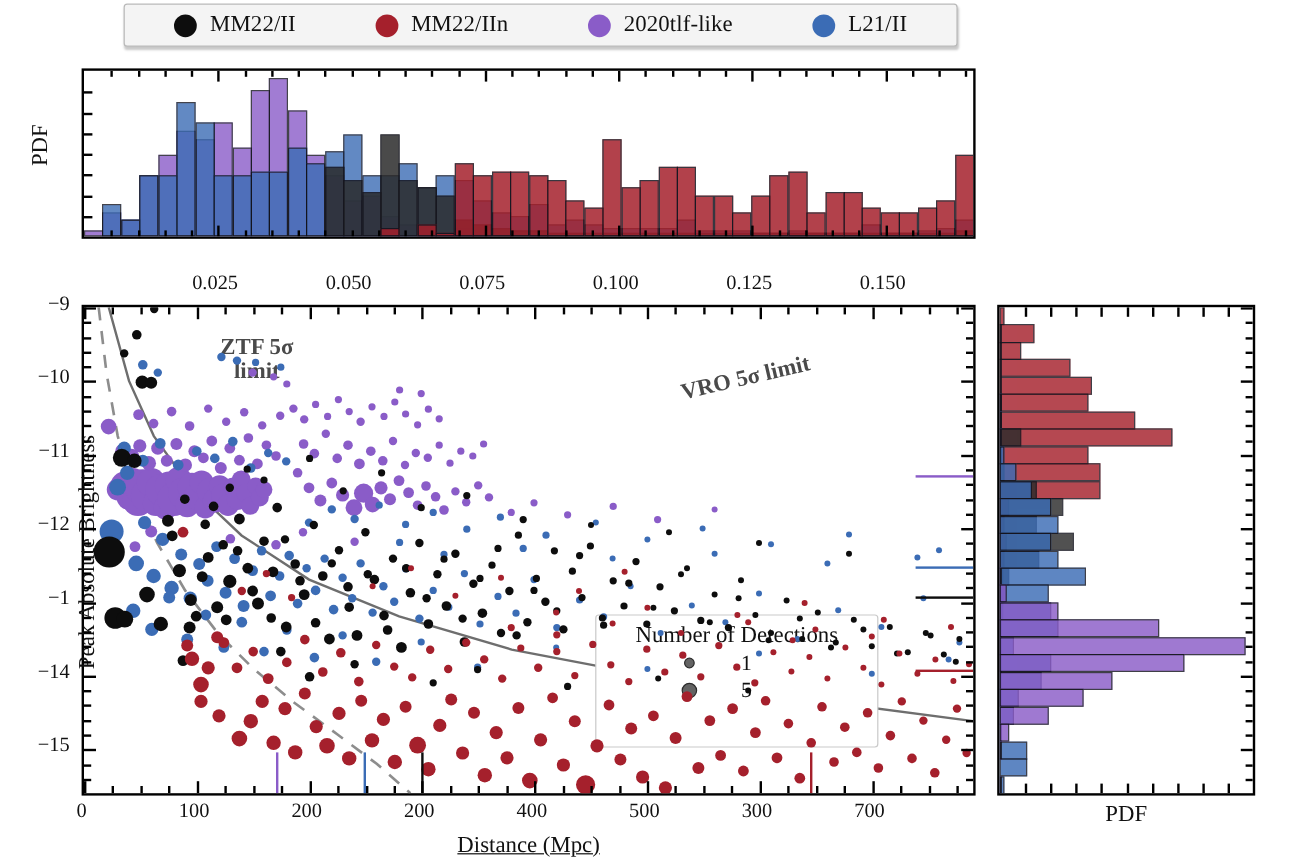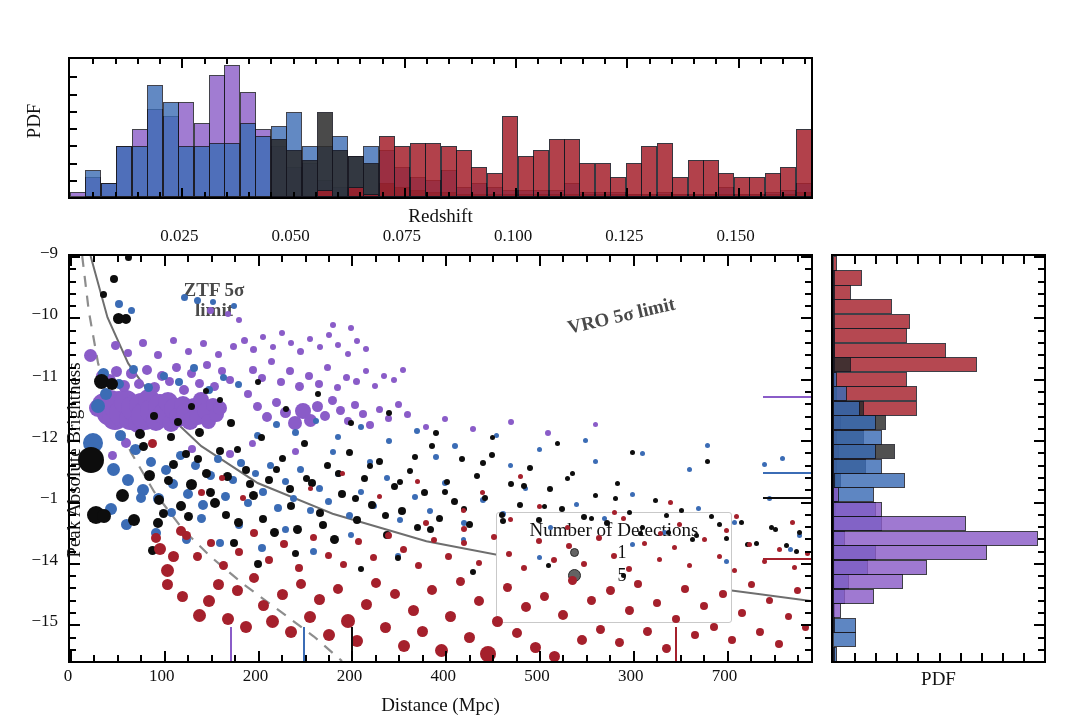--- a/index.html
+++ b/index.html
@@ -68,20 +68,38 @@
 
   
   .vrule{position:absolute;width:2px;}
   .hrule{position:absolute;height:2px;}
 </style>
 </head>
 <body>
 
 <div id="root">
 
+  <div id="legend" class="abs">
+      <div class="leg-item">
+        <span class="leg-dot" style="background: rgb(13, 13, 13);"></span>
+        <span class="leg-lbl">MM22/II</span>
+      </div>
+      <div class="leg-item">
+        <span class="leg-dot" style="background: rgb(165, 32, 44);"></span>
+        <span class="leg-lbl">MM22/IIn</span>
+      </div>
+      <div class="leg-item">
+        <span class="leg-dot" style="background: rgb(138, 92, 200);"></span>
+        <span class="leg-lbl">2020tlf-like</span>
+      </div>
+      <div class="leg-item">
+        <span class="leg-dot" style="background: rgb(59, 108, 181);"></span>
+        <span class="leg-lbl">L21/II</span>
+      </div>
+    </div>
 
   <div id="topPanel" class="abs frame">
     <div class="plotinner" id="topInner">
         <div class="vbar" style="left: 0px; width: 16.04px; height: 5.08px; background: rgb(138, 92, 200); opacity: 0.8; z-index: 10;"></div>
         <div class="vbar" style="left: 15.44px; width: 16.04px; height: 20.31px; background: rgb(138, 92, 200); opacity: 0.8; z-index: 10;"></div>
         <div class="vbar" style="left: 30.88px; width: 16.04px; height: 13.54px; background: rgb(138, 92, 200); opacity: 0.8; z-index: 10;"></div>
         <div class="vbar" style="left: 46.31px; width: 16.04px; height: 50.77px; background: rgb(138, 92, 200); opacity: 0.8; z-index: 10;"></div>
         <div class="vbar" style="left: 61.75px; width: 16.04px; height: 67.69px; background: rgb(138, 92, 200); opacity: 0.8; z-index: 10;"></div>
         <div class="vbar" style="left: 77.19px; width: 16.04px; height: 88px; background: rgb(138, 92, 200); opacity: 0.8; z-index: 10;"></div>
         <div class="vbar" style="left: 92.63px; width: 16.04px; height: 81.23px; background: rgb(138, 92, 200); opacity: 0.8; z-index: 10;"></div>
@@ -285,23 +303,20 @@
         <div class="tick" style="left: 0px; top: 34.5px; height: 2px; width: 7px; z-index: 40;"></div>
         <div class="tick" style="left: 0px; top: 51.8px; height: 2px; width: 7px; z-index: 40;"></div>
         <div class="tick" style="left: 0px; top: 69px; height: 2px; width: 7px; z-index: 40;"></div>
         <div class="tick" style="left: 0px; top: 86.3px; height: 2px; width: 7px; z-index: 40;"></div>
         <div class="tick" style="left: 0px; top: 103.5px; height: 2px; width: 7px; z-index: 40;"></div>
         <div class="tick" style="left: 0px; top: 120.8px; height: 2px; width: 7px; z-index: 40;"></div>
       </div>
   </div>
   <div class="abs" id="topYLabel" style="left:-6px;top:110px;width:80px;text-align:center;">
     <span class="axlabel rot90" style="display:inline-block;">PDF</span>
-  </div>
-  <div class="abs" id="topXLabel" style="left:68px;top:205px;width:745px;text-align:center;">
-    <span class="axlabel">Redshift</span>
   </div>
   <div class="abs" id="topXTicks" style="left:68px;top:226px;width:745px;height:22px;">
       <span class="ticklbl" style="left: 81.2613px; width: 60px; text-align: center; top: 0px;">0.025</span>
       <span class="ticklbl" style="left: 192.523px; width: 60px; text-align: center; top: 0px;">0.050</span>
       <span class="ticklbl" style="left: 303.784px; width: 60px; text-align: center; top: 0px;">0.075</span>
       <span class="ticklbl" style="left: 415.045px; width: 60px; text-align: center; top: 0px;">0.100</span>
       <span class="ticklbl" style="left: 526.306px; width: 60px; text-align: center; top: 0px;">0.125</span>
       <span class="ticklbl" style="left: 637.568px; width: 60px; text-align: center; top: 0px;">0.150</span>
     </div>
 
@@ -1002,21 +1017,21 @@
             <span class="slDot" style="width: 11px; height: 11px;"></span>
           </div>
           <div class="slVal">5</div>
         </div>
       </div>
   </div>
 
   <div class="abs" id="mainYLabel" style="left:-196px;top:449px;width:540px;text-align:center;">
     <span class="axlabel rot90" style="display:inline-block;">Peak Absolute Brightness</span>
   </div>
-  <div class="abs" id="mainXLabel" style="left:68px;top:694px;width:745px;text-align:center;">
+  <div class="abs" id="mainXLabel" style="left:68px;top:694px;width:745px;text-align:center;text-decoration:underline;">
     <span class="axlabel">Distance (Mpc)</span>
   </div>
   <div class="abs" id="mainXTicks" style="left:0px;top:666px;width:1080px;height:24px;">
       <span class="ticklbl" style="left: 38px; width: 60px; text-align: center; top: 0px;">0</span>
       <span class="ticklbl" style="left: 131.797px; width: 60px; text-align: center; top: 0px;">100</span>
       <span class="ticklbl" style="left: 225.595px; width: 60px; text-align: center; top: 0px;">200</span>
       <span class="ticklbl" style="left: 319.392px; width: 60px; text-align: center; top: 0px;">200</span>
       <span class="ticklbl" style="left: 413.19px; width: 60px; text-align: center; top: 0px;">400</span>
       <span class="ticklbl" style="left: 506.987px; width: 60px; text-align: center; top: 0px;">500</span>
       <span class="ticklbl" style="left: 600.785px; width: 60px; text-align: center; top: 0px;">300</span>

